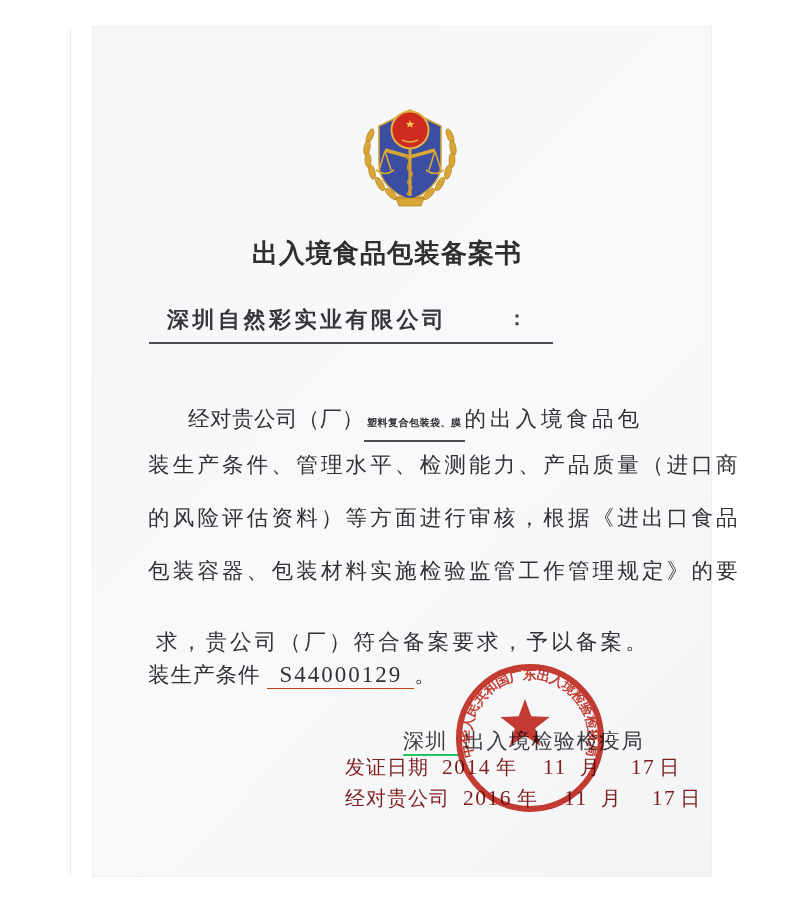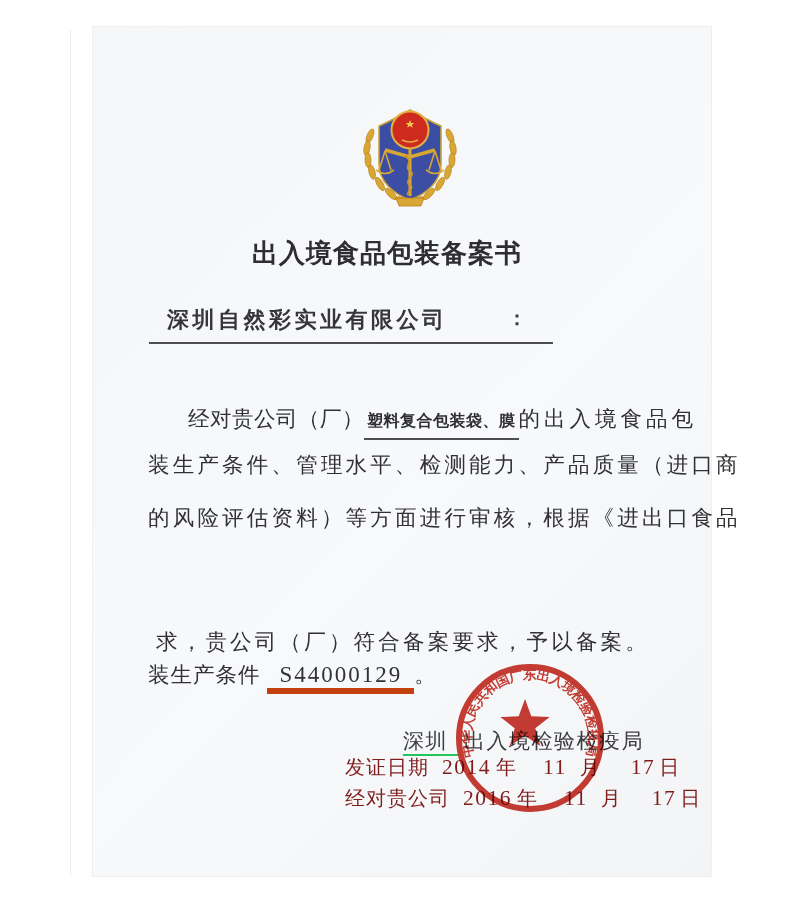--- a/index.html
+++ b/index.html
@@ -20,28 +20,28 @@
   }
   .recipient{
     left:149px;top:305px;width:404px;height:37px;
     border-bottom:2px solid #4d4d52;display:flex;align-items:flex-start;
   }
   .recipient .company{font-size:22px;font-weight:bold;letter-spacing:3.5px;padding:0 0 4px 18px;color:#35353a;}
   .recipient .colon{margin-left:auto;margin-right:26px;font-size:20px;font-weight:bold;padding-bottom:4px;}
   .bline{left:148px;font-size:21.5px;letter-spacing:3.2px;color:#323236;line-height:30px;}
   .l1pre{letter-spacing:0.5px;}
   .l1blank{
-    display:inline-block;font-size:16px;font-weight:bold;letter-spacing:0.5px;
+    display:inline-block;font-size:10px;font-weight:bold;letter-spacing:0.5px;
     border-bottom:2px solid #4d4d52;padding:0 3px 2px 3px;vertical-align:baseline;color:#2f2f33;
   }
   .l1suf{letter-spacing:4px;}
   .codeline{left:148px;top:660px;font-size:21.5px;letter-spacing:1px;color:#323236;}
   .codeval{
     font-family:"Liberation Serif","DejaVu Serif",serif;font-size:23px;letter-spacing:2px;
-    border-bottom:6px solid #c2410c;padding:0 12px 1px 12px;
+    border-bottom:1px solid #c2410c;padding:0 12px 1px 12px;
   }
   .authority{left:403px;top:727px;font-size:21px;letter-spacing:1.5px;color:#3c3c40;}
   .authority .city{border-bottom:2px solid #22c55e;padding:0 10px 2px 0;margin-right:6px;}
   .dateline{font-size:20px;letter-spacing:1px;color:#7f1d1d;}
   .issue{left:345px;top:754px;}
   .expiry{left:345px;top:785px;}
   .num{font-family:"Liberation Serif","DejaVu Serif",serif;font-size:21.5px;letter-spacing:1.5px;}
   .g1{margin-left:13px;} .g2{margin-left:5px;} .g3{margin-left:26px;} .g4{margin-left:13px;}
   .g5{margin-left:30px;} .g6{margin-left:4px;}
   .emblem{position:absolute;left:358px;top:99px;width:104px;height:110px;}
@@ -106,20 +106,21 @@
   <div class="abs recipient">
     <span class="company">深圳自然彩实业有限公司</span>
     <span class="colon">：</span>
   </div>
 
   <div class="abs bline" style="top:404px;padding-left:40px;">
     <span class="l1pre">经对贵公司（厂）</span><span class="l1blank">塑料复合包装袋、膜</span><span class="l1suf">的出入境食品包</span>
   </div>
   <div class="abs bline" style="top:450px;">装生产条件、管理水平、检测能力、产品质量（进口商</div>
   <div class="abs bline" style="top:503px;">的风险评估资料）等方面进行审核，根据《进出口食品</div>
+  <div class="abs bline" style="top:556px;">包装容器、包装材料实施检验监管工作管理规定》的要</div>
   <div class="abs bline" style="top:627px;margin-left:8px;">求，贵公司（厂）符合备案要求，予以备案。</div>
 
   <div class="abs codeline">
     <span>装生产条件</span>
     <span class="codeval">S44000129</span><span>。</span>
   </div>
 
   <div class="abs authority">
     <span class="city">深圳</span><span>出入境检验检疫局</span>
   </div>

